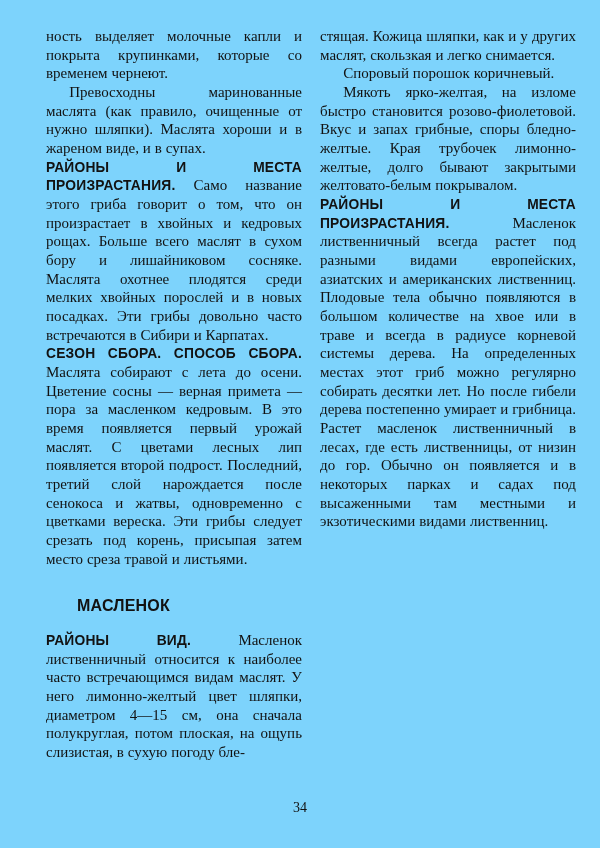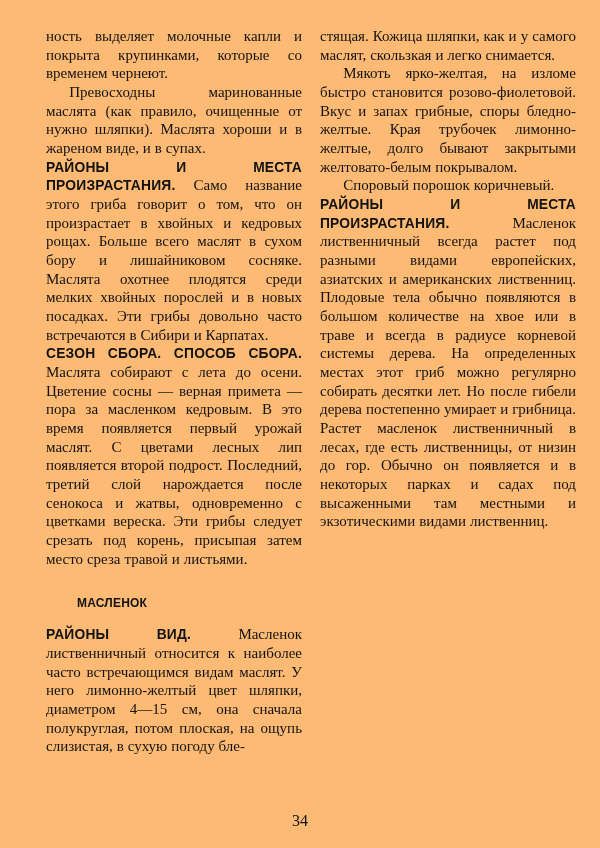--- a/index.html
+++ b/index.html
@@ -5,21 +5,21 @@
   html, body {
     margin: 0;
     padding: 0;
     background: #f4f4f2;
   }
   .page {
     position: relative;
     width: 600px;
     height: 848px;
     margin: 0 auto;
-    background: #fdba74;
+    background: #7dd3fc;
     box-sizing: border-box;
     padding: 27px 25px 0 46px;
     overflow: hidden;
     color: #121212;
     font-family: "Liberation Serif", serif;
   }
   .columns {
     display: flex;
     gap: 18px;
   }
@@ -42,55 +42,55 @@
   }
   .lead {
     font-family: "Liberation Sans", sans-serif;
     font-weight: 700;
     font-size: 0.92em;
     letter-spacing: 0.2px;
   }
   .section-heading {
     font-family: "Liberation Sans", sans-serif;
     font-weight: 700;
-    font-size: 12px;
+    font-size: 16px;
     line-height: 1.4;
     text-align: left;
     margin: 27px 0 13px 31px;
     letter-spacing: 0.2px;
   }
   .section-heading span {
     display: block;
   }
   .page-number {
     position: absolute;
     left: 0;
     right: 0;
-    bottom: 18px;
+    bottom: 32px;
     text-align: center;
-    font-size: 16px;
+    font-size: 14px;
     font-family: "Liberation Serif", serif;
   }
 </style>
 </head>
 <body>
 
 <div class="page">
   <div class="columns">
     <div class="column">
         <p>ность выделяет молочные капли и покрыта крупинками, которые со временем чернеют.</p>
         <p class="indent">Превосходны маринованные маслята (как правило, очищенные от нужно шляпки). Маслята хороши и в жареном виде, и в супах.</p>
         <p><span class="lead">РАЙОНЫ И МЕСТА ПРОИЗРАСТАНИЯ. </span>Само название этого гриба говорит о том, что он произрастает в хвойных и кедровых рощах. Больше всего маслят в сухом бору и лишайниковом сосняке. Маслята охотнее плодятся среди мелких хвойных порослей и в новых посадках. Эти грибы довольно часто встречаются в Сибири и Карпатах.</p>
         <p><span class="lead">СЕЗОН СБОРА. СПОСОБ СБОРА. </span>Маслята собирают с лета до осени. Цветение сосны — верная примета — пора за масленком кедровым. В это время появляется первый урожай маслят. С цветами лесных лип появляется второй подрост. Последний, третий слой нарождается после сенокоса и жатвы, одновременно с цветками вереска. Эти грибы следует срезать под корень, присыпая затем место среза травой и листьями.</p>
         <div class="section-heading">
           <span>МАСЛЕНОК</span>
         </div>
         <p><span class="lead">РАЙОНЫ ВИД. </span>Масленок лиственничный относится к наиболее часто встречающимся видам маслят. У него лимонно-желтый цвет шляпки, диаметром 4—15 см, она сначала полукруглая, потом плоская, на ощупь слизистая, в сухую погоду бле-</p>
       </div>
     <div class="column">
-        <p>стящая. Кожица шляпки, как и у самого маслят, скользкая и легко снимается.</p>
+        <p>стящая. Кожица шляпки, как и у других маслят, скользкая и легко снимается.</p>
+        <p class="indent">Споровый порошок коричневый.</p>
         <p class="indent">Мякоть ярко-желтая, на изломе быстро становится розово-фиолетовой. Вкус и запах грибные, споры бледно-желтые. Края трубочек лимонно-желтые, долго бывают закрытыми желтовато-белым покрывалом.</p>
-        <p class="indent">Споровый порошок коричневый.</p>
         <p><span class="lead">РАЙОНЫ И МЕСТА ПРОИЗРАСТАНИЯ. </span>Масленок лиственничный всегда растет под разными видами европейских, азиатских и американских лиственниц. Плодовые тела обычно появляются в большом количестве на хвое или в траве и всегда в радиусе корневой системы дерева. На определенных местах этот гриб можно регулярно собирать десятки лет. Но после гибели дерева постепенно умирает и грибница. Растет масленок лиственничный в лесах, где есть лиственницы, от низин до гор. Обычно он появляется и в некоторых парках и садах под высаженными там местными и экзотическими видами лиственниц.</p>
       </div>
   </div>
   <div class="page-number">34</div>
 </div>
 
 </body></html>

